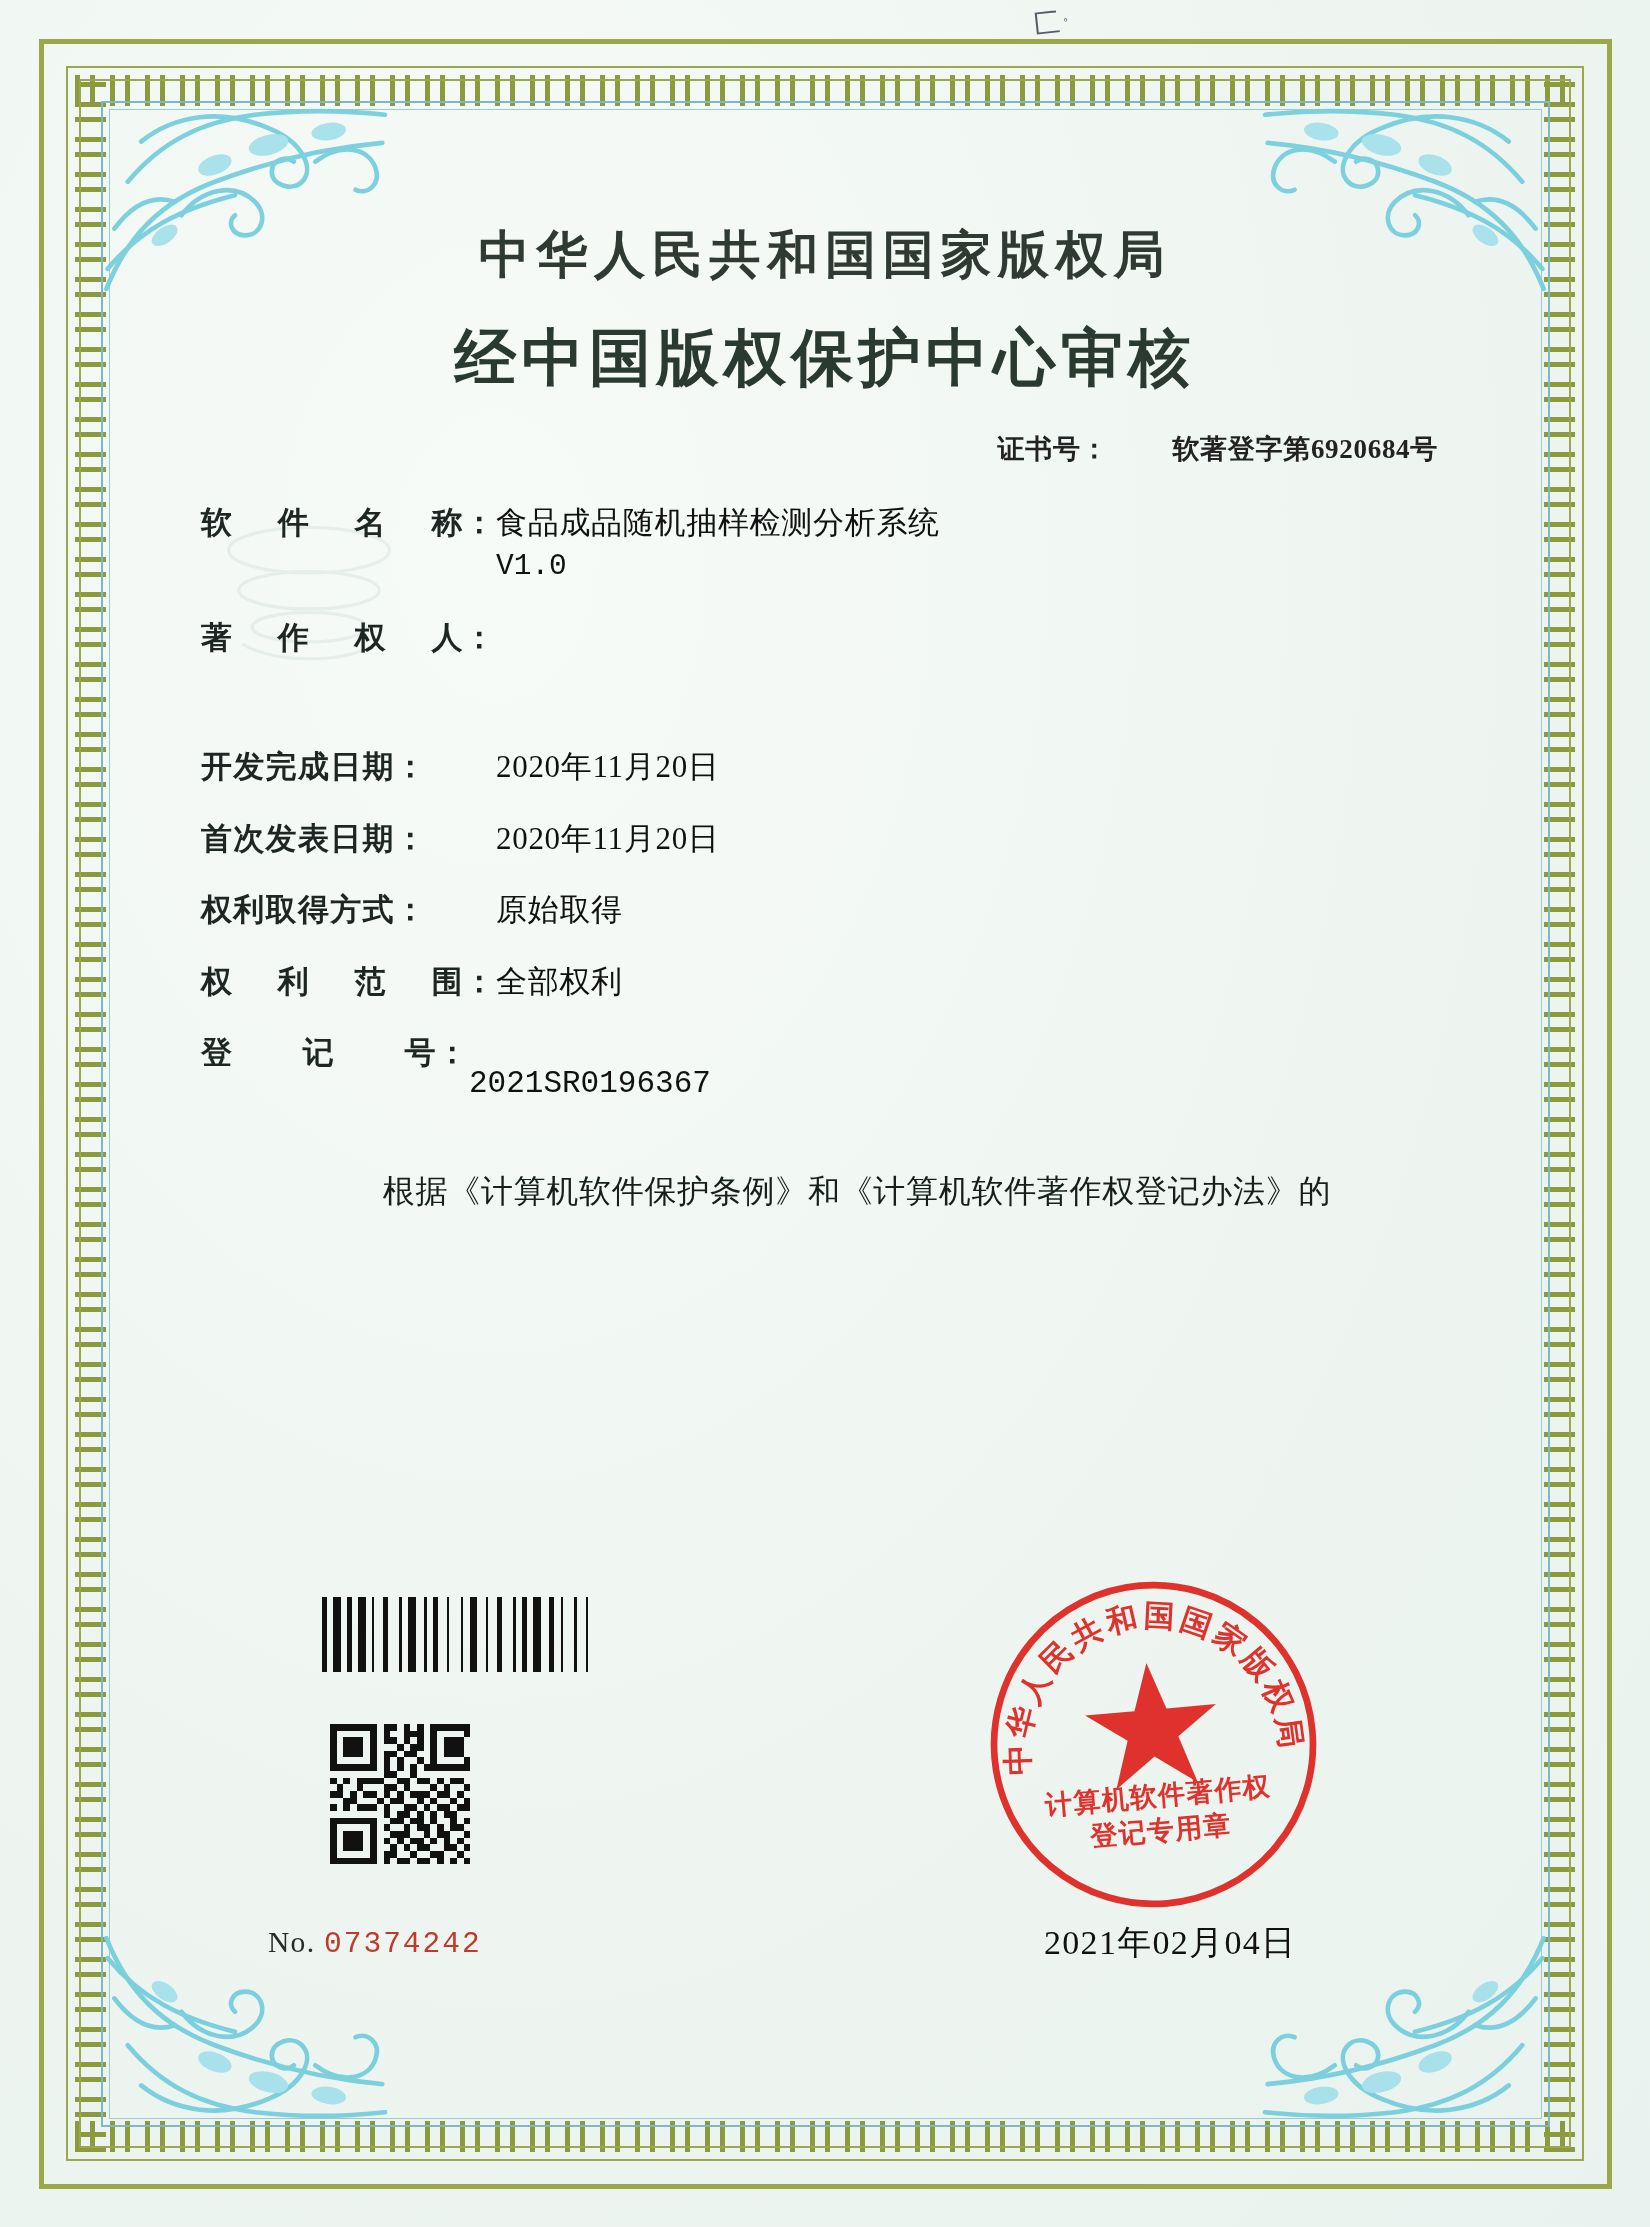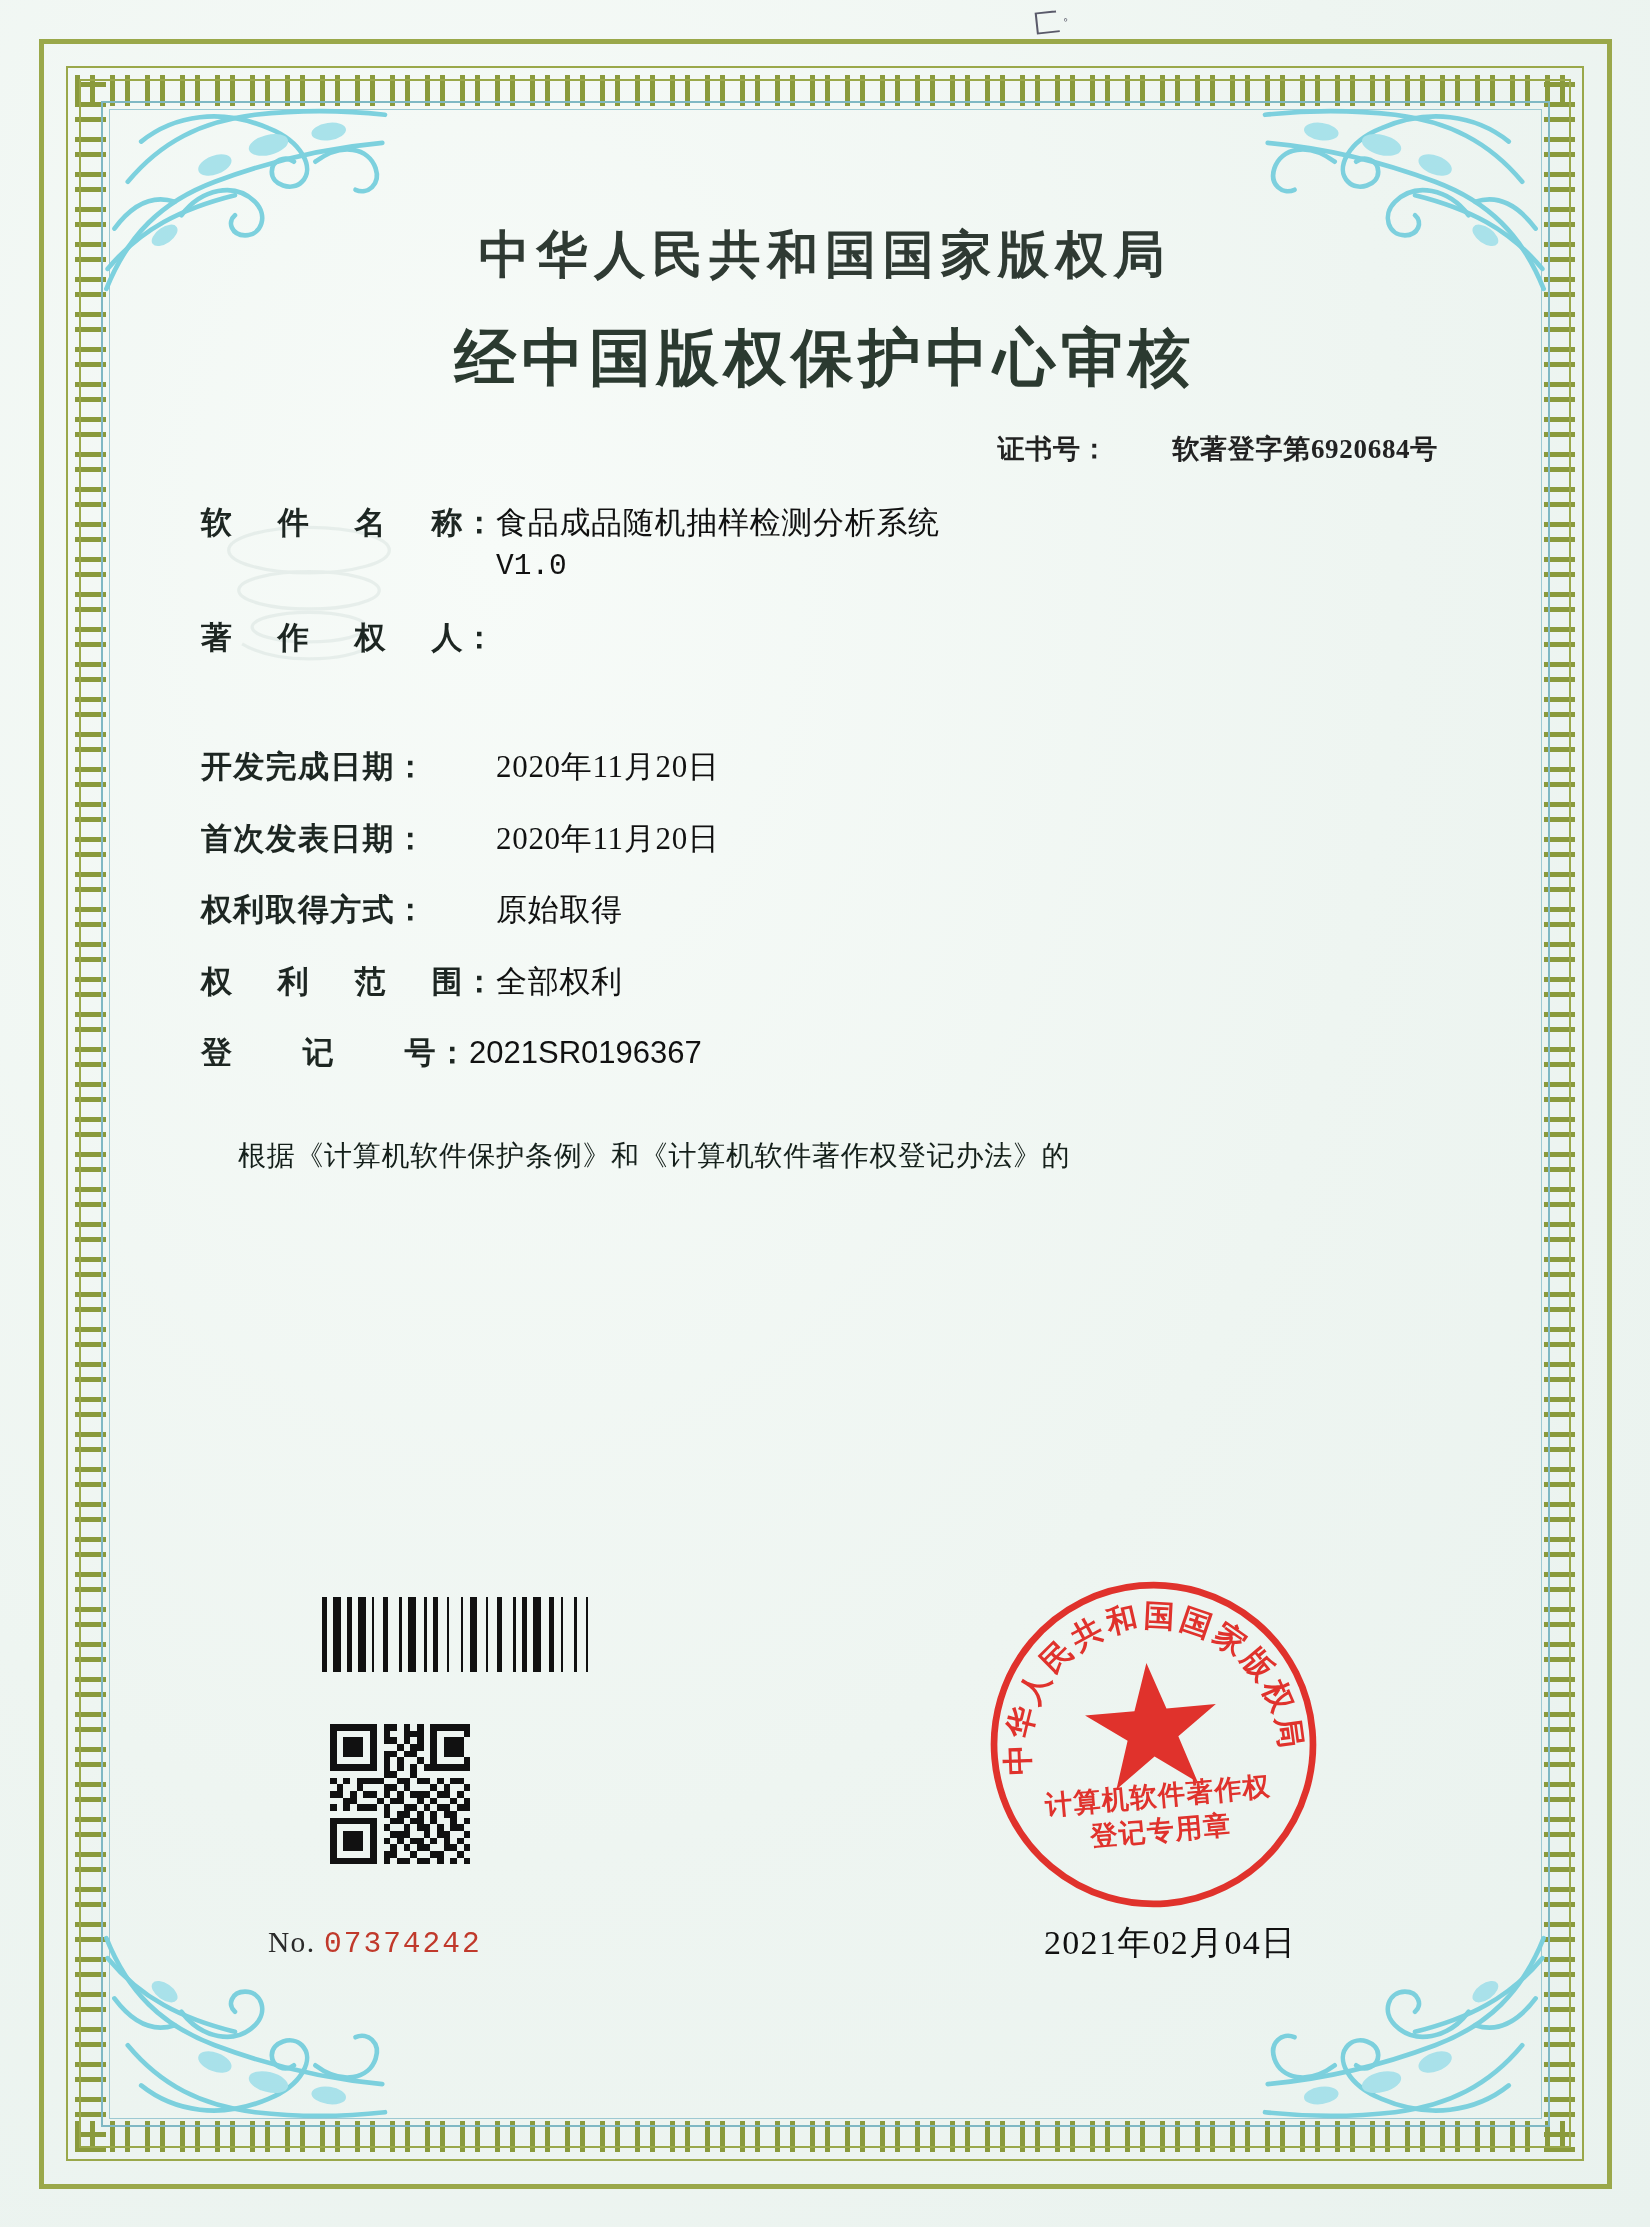--- a/index.html
+++ b/index.html
@@ -204,31 +204,33 @@
     line-height: 1.35;
   }
   .field-value .ver {
     display: block;
     font-family: "Liberation Mono", monospace;
     font-size: 29.5px;
     letter-spacing: 0px;
     margin-top: 4px;
   }
   .field-value.mono {
-    font-family: Liberation Sans, sans-serif;
+    font-family: Liberation Mono, monospace;
     letter-spacing: 0px;
+    margin-top: 31px;
   }
   .gap-big { height: 58px; }
 
   .statement {
     margin-top: 54px;
-    font-size: 28px;
+    font-size: 32px;
     color: #15201b;
     line-height: 2.0;
     letter-spacing: 0.7px;
+    text-align: center;
   }
   .statement .indent { display: inline-block; width: 64px; }
 
   
   .barcode-wrap {
     position: absolute;
     left: 322px;
     top: 1597px;
     width: 268px;
     height: 75px;

